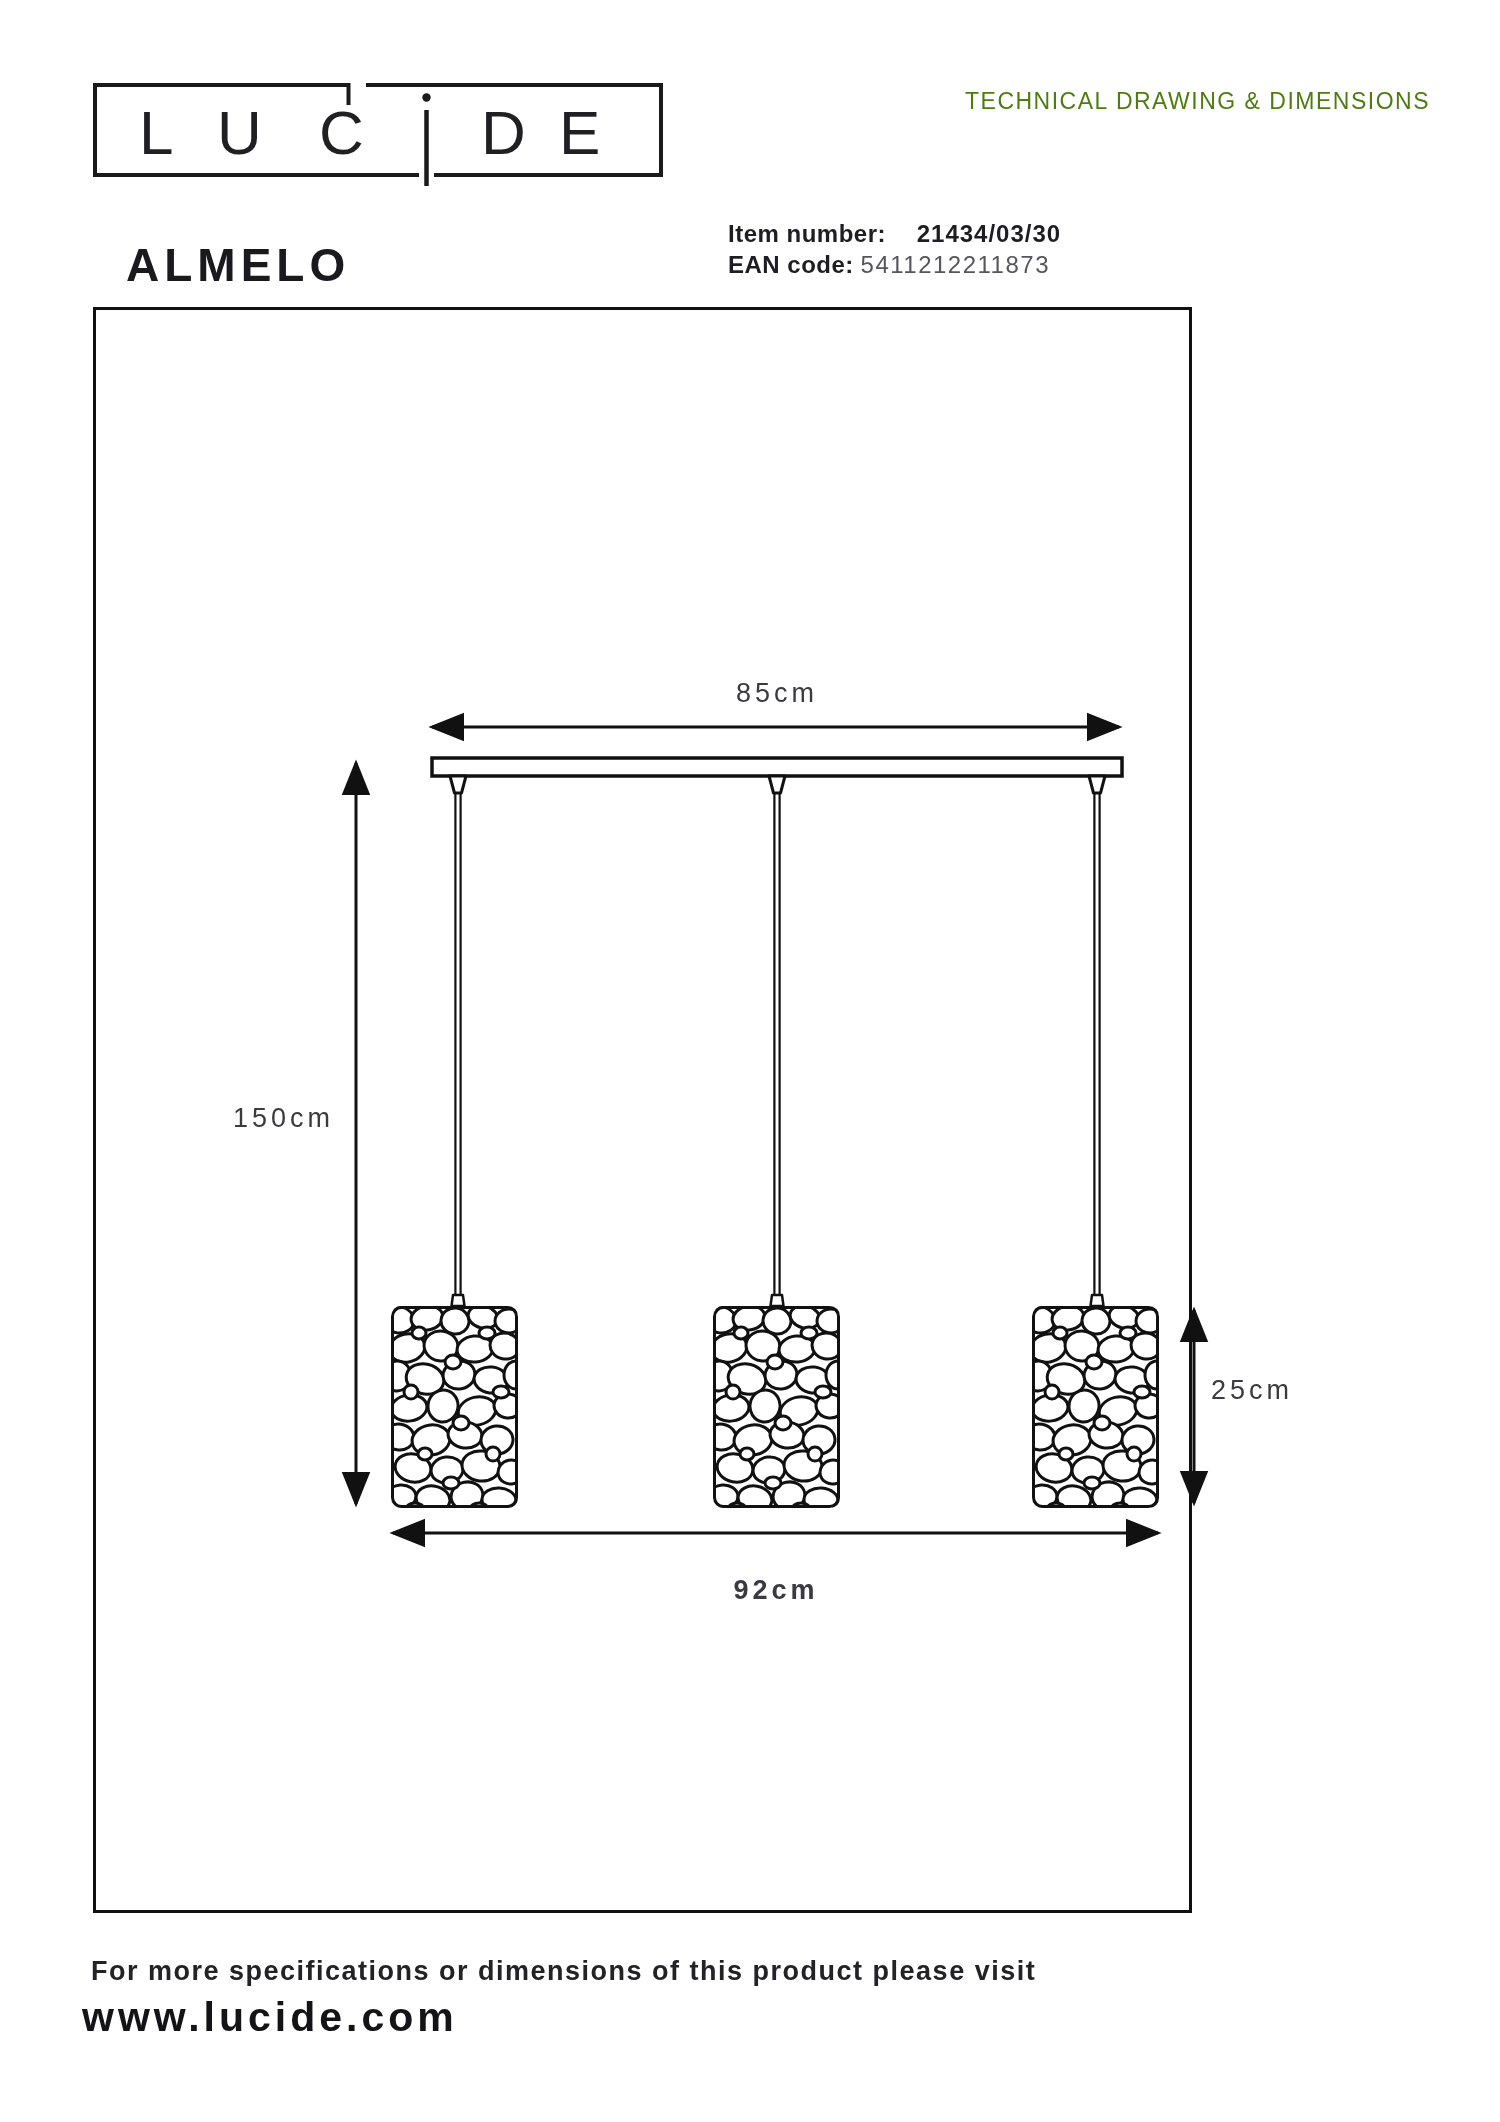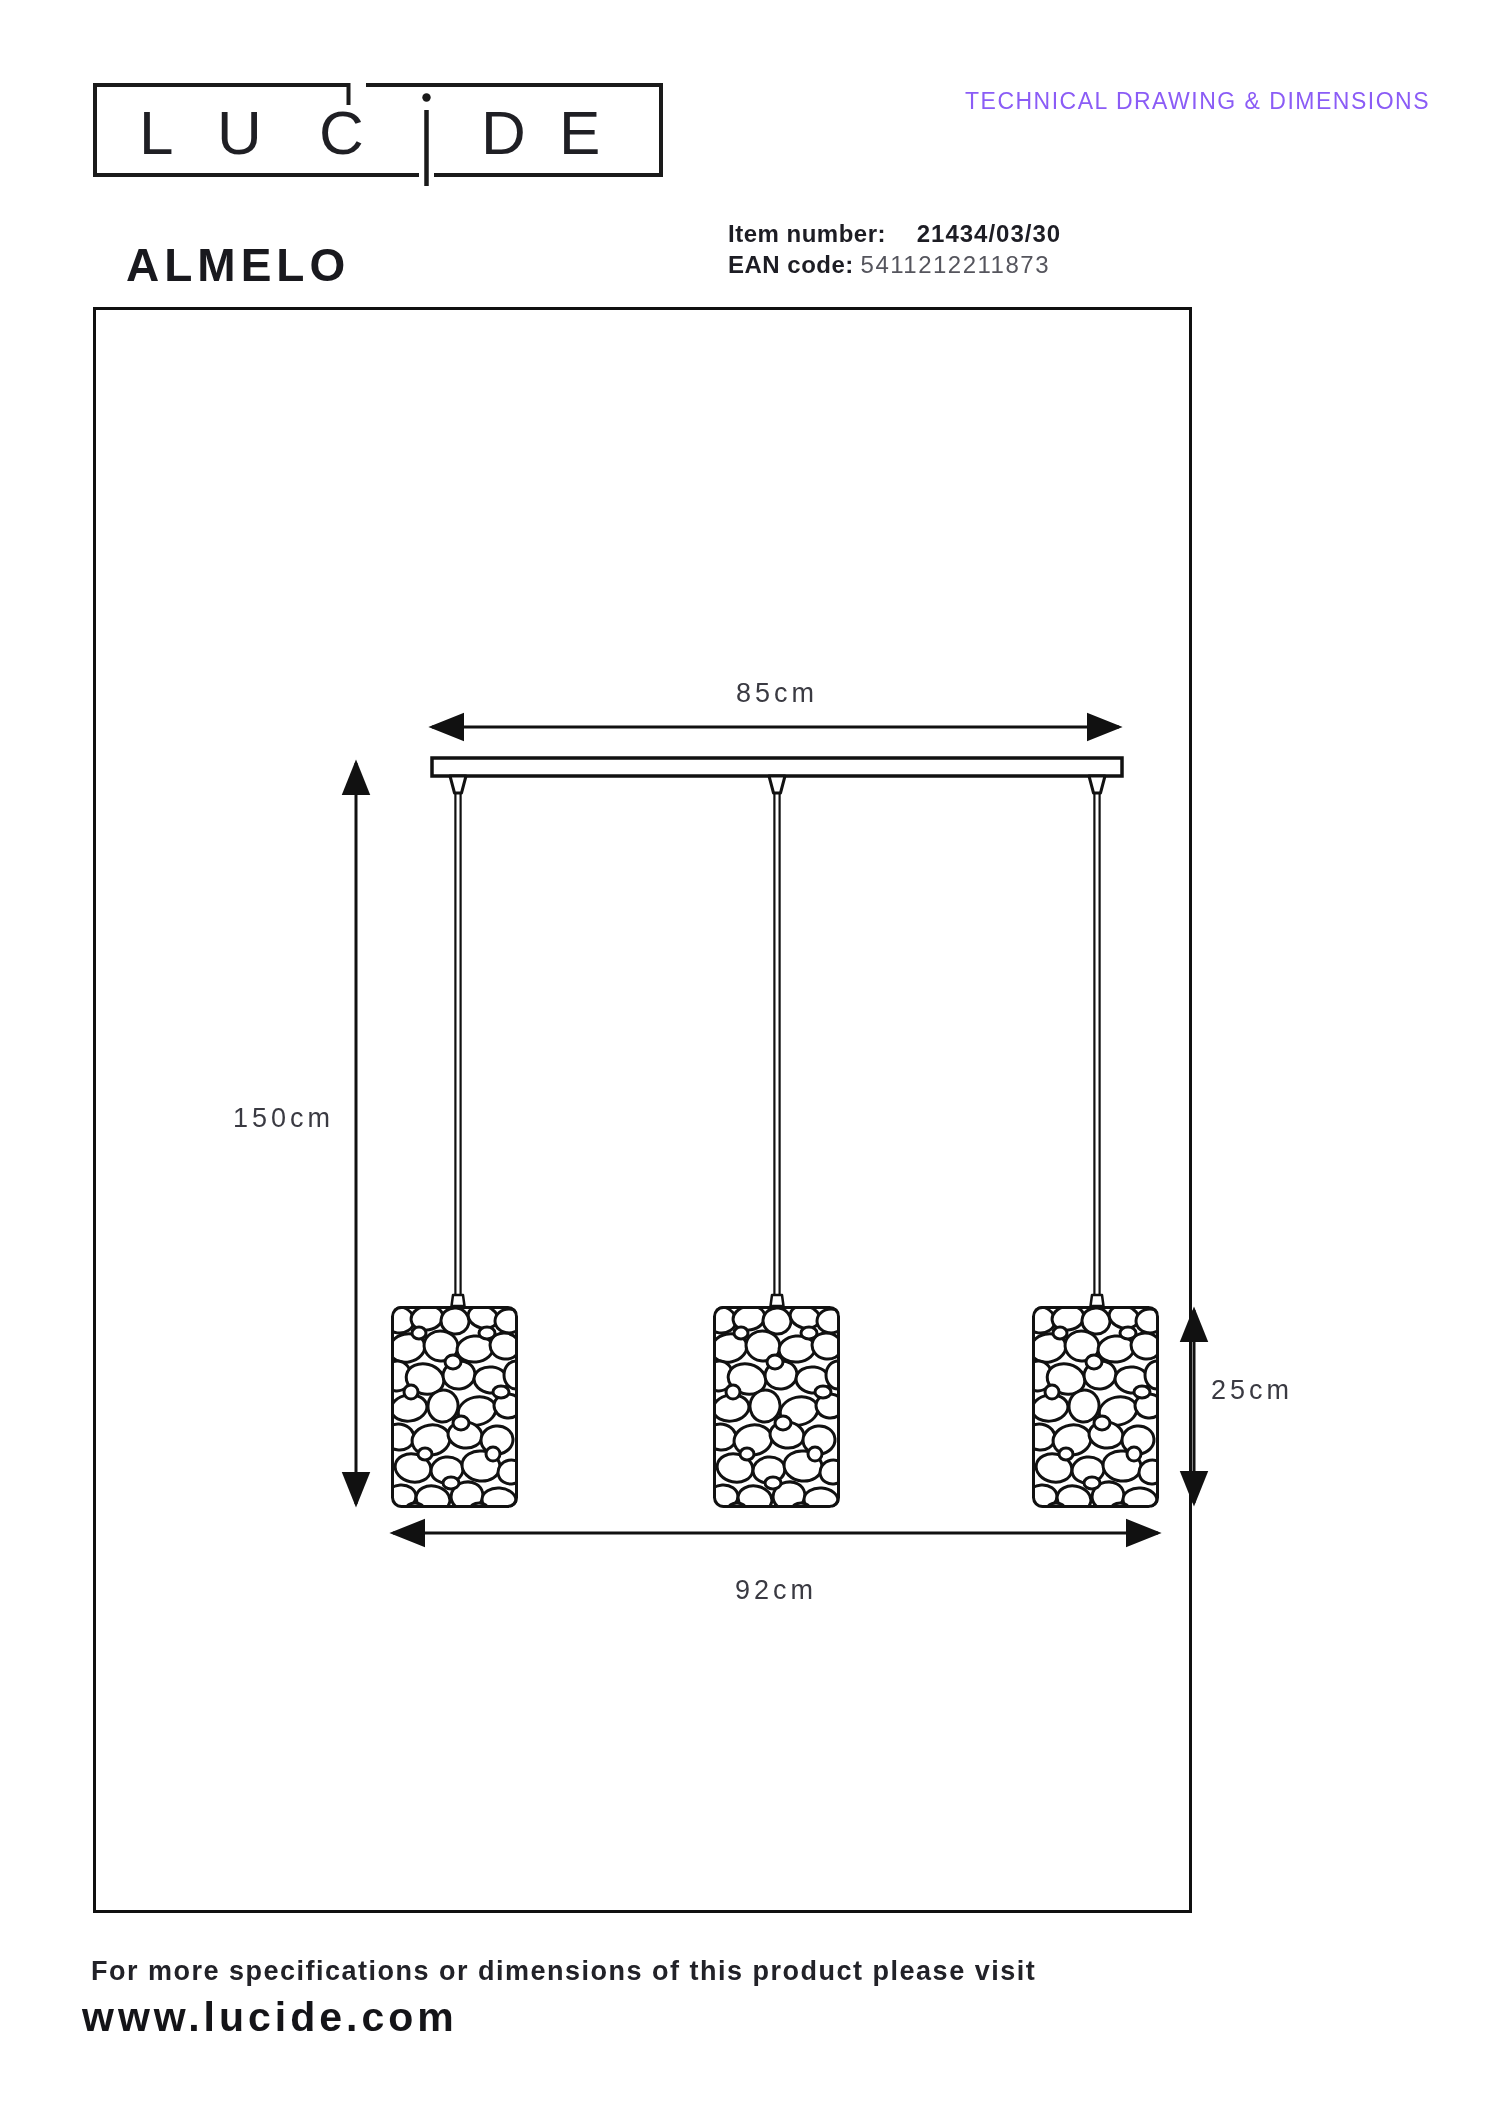--- a/index.html
+++ b/index.html
@@ -4,21 +4,21 @@
 <style>
   html,body{margin:0;padding:0;}
   body{
     width:1500px;height:2122px;position:relative;background:#ffffff;
     font-family:"Liberation Sans", sans-serif;color:#1a1a1a;overflow:hidden;
   }
   .abs{position:absolute;}
   
   .doc-title{
     top:88px;right:70px;font-size:23px;letter-spacing:1.5px;
-    color:#8b5cf6;font-weight:400;
+    color:#4d7c0f;font-weight:400;
   }
   .product-name{
     top:238px;left:82px;font-size:46px;font-weight:700;letter-spacing:5px;color:#19191e;margin-left:44px;
   }
   .item-block{top:218px;left:728px;line-height:31px;font-size:24px;}
   .item-line{white-space:nowrap;}
   .lbl-bold{font-weight:700;color:#1d1d24;letter-spacing:0.5px;}
   .val-bold{font-weight:700;color:#1d1d24;letter-spacing:1px;margin-left:24px;}
   .val-light{font-weight:400;color:#55555d;letter-spacing:1.5px;}
   
@@ -166,17 +166,17 @@
     <line x1="260" y1="453" x2="260" y2="1194" stroke="#111" stroke-width="3" marker-start="url(#arw)" marker-end="url(#arw)"></line>
 
     <line x1="1098" y1="1000" x2="1098" y2="1193" stroke="#111" stroke-width="3" marker-start="url(#arw)" marker-end="url(#arw)"></line>
 
     <line x1="297" y1="1223" x2="1062" y2="1223" stroke="#111" stroke-width="3" marker-start="url(#arw)" marker-end="url(#arw)"></line>
   </svg>
 
   <div class="dim center" style="left:681px;top:368px;">85cm</div>
   <div class="dim" style="left:120px;top:793px;width:118px;text-align:right;">150cm</div>
   <div class="dim" style="left:1115px;top:1065px;">25cm</div>
-  <div class="dim center" style="left:680px;top:1265px;">92cm</div>
+  <div class="dim center" style="left:680px;top:1265px;font-weight:bold;">92cm</div>
 </div>
 
 <div class="abs footer-line1">For more specifications or dimensions of this product please visit</div>
 <div class="abs footer-site">www.lucide.com</div>
 
 </body></html>

